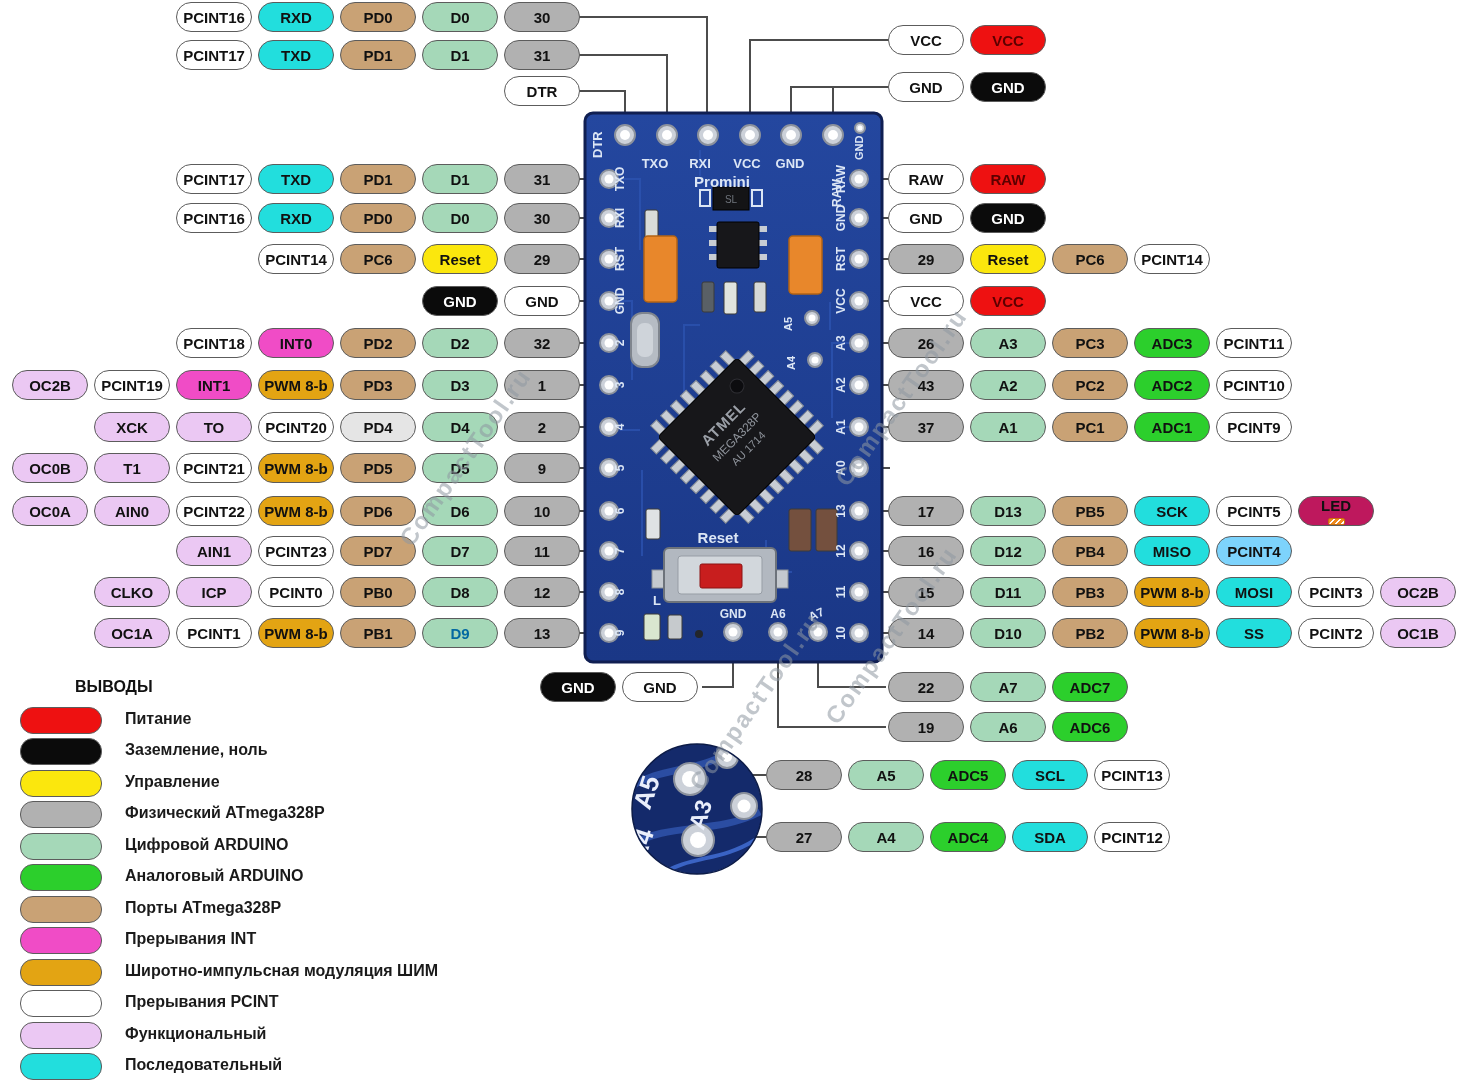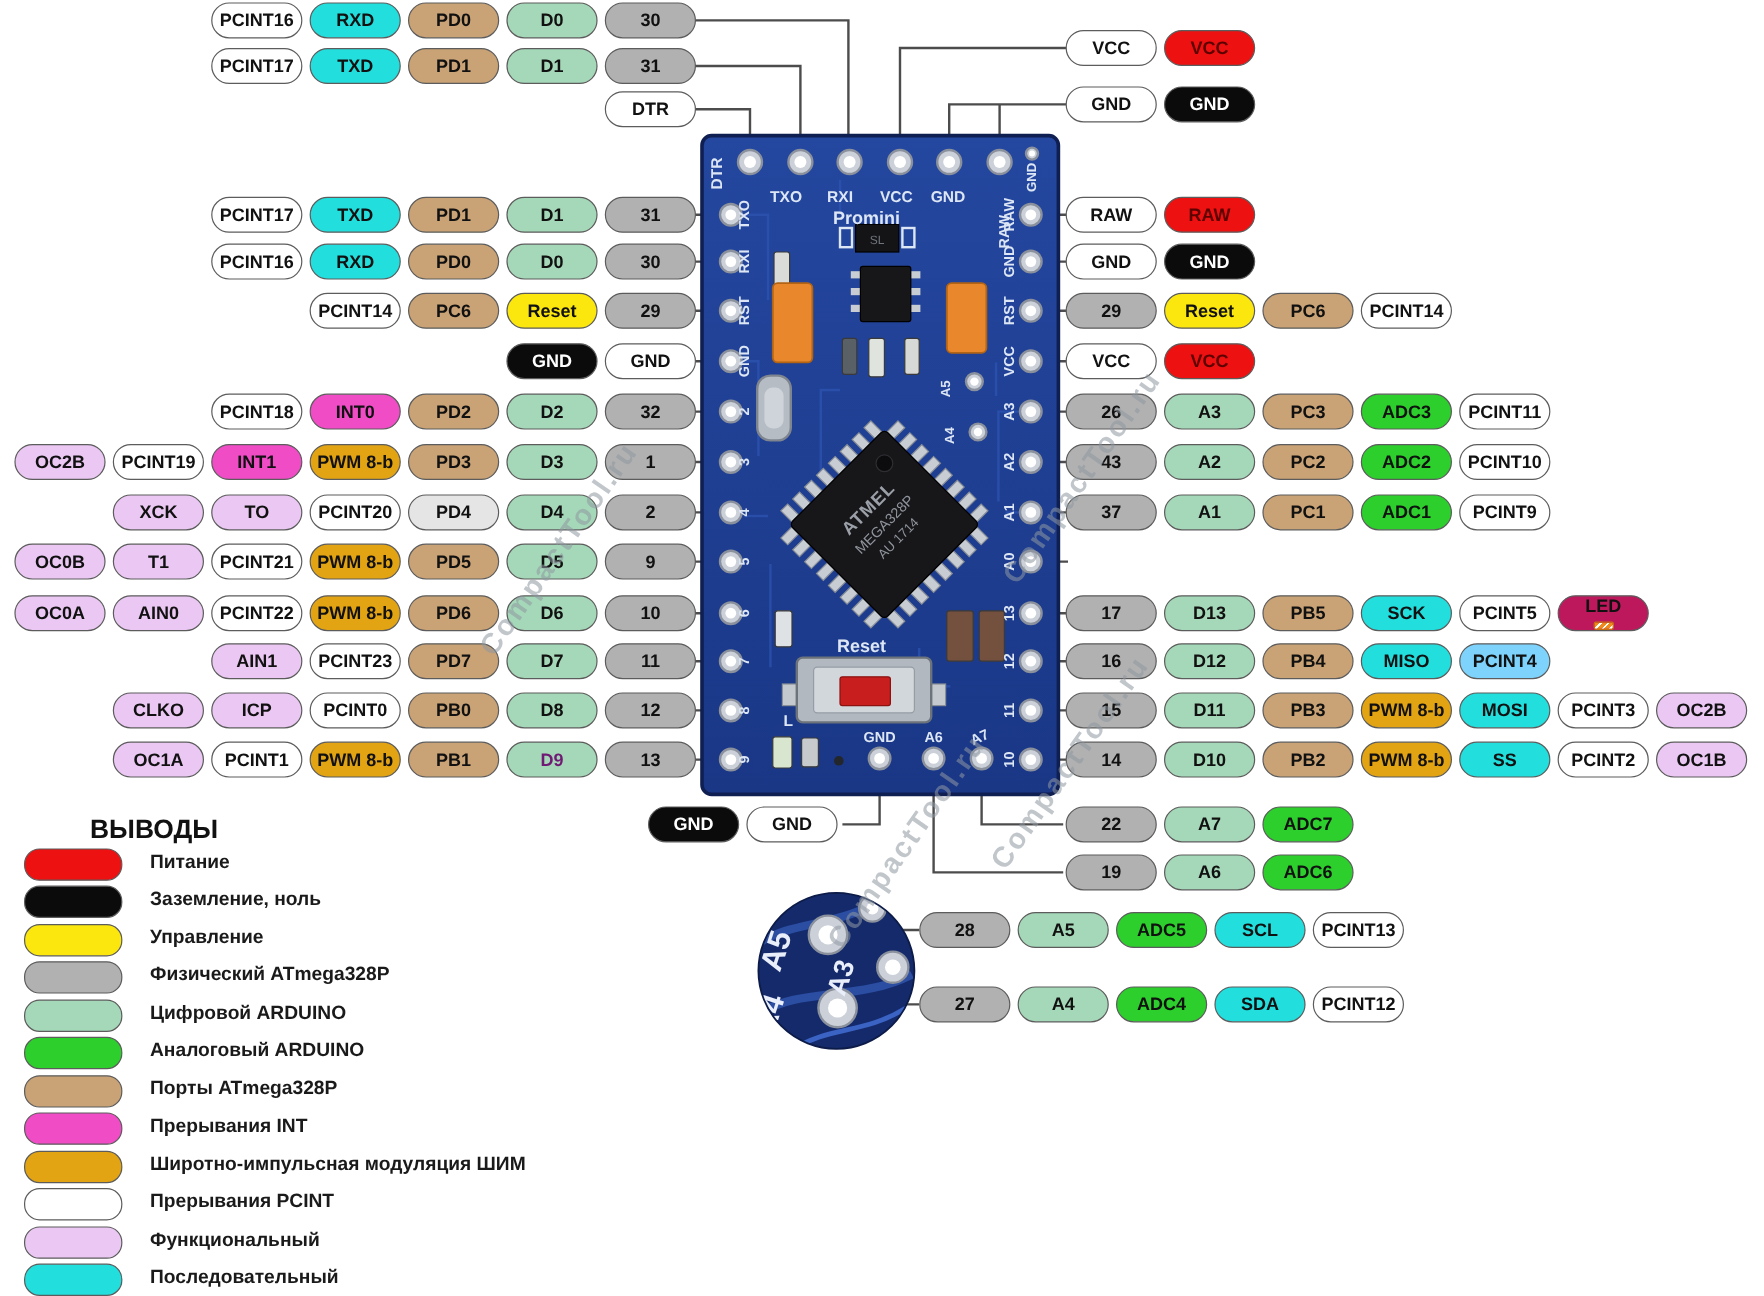--- a/index.html
+++ b/index.html
@@ -10,21 +10,21 @@
   #scene{z-index:1;}
   #pill-layer{position:absolute;left:0;top:0;width:100%;height:100%;z-index:10;}
   .pin-row{position:absolute;display:flex;gap:6px;height:30px;}
   .pill{width:76px;height:30px;border-radius:15px;border:1.5px solid #5c5c5c;
         display:flex;align-items:center;justify-content:center;gap:4px;
         font-weight:bold;font-size:15px;box-sizing:border-box;white-space:nowrap;}
   .led-chip{display:inline-block;width:15px;height:12px;border-radius:2px;
         border:1px solid #c96f0e;
         background:repeating-linear-gradient(135deg,#f08a1e 0 3px,#ffffff 3px 4.5px);}
   #legend{position:absolute;left:0;top:0;width:520px;height:1080px;z-index:10;}
-  .legend-title{position:absolute;left:75px;top:678px;font-size:22px;font-weight:bold;color:#111;}
+  .legend-title{position:absolute;left:75px;top:678px;font-size:16px;font-weight:bold;color:#111;}
   .legend-item{position:absolute;left:20px;}
   .legend-swatch{width:82px;height:27px;border-radius:13px;border:1.5px solid #5c5c5c;box-sizing:border-box;}
   .legend-label{position:absolute;left:105px;top:3px;width:400px;
         font-size:16px;font-weight:bold;color:#1a1a1a;white-space:nowrap;}
   #overlay{z-index:30;pointer-events:none;}
 </style>
 </head>
 <body>
 
 <div id="root">
@@ -617,21 +617,21 @@
         </div>
         <div class="pill" style="background: rgb(255, 255, 255); color: rgb(17, 17, 17);">
           <span>PCINT1</span>
         </div>
         <div class="pill" style="background: rgb(227, 164, 19); color: rgb(17, 17, 17);">
           <span>PWM 8-b</span>
         </div>
         <div class="pill" style="background: rgb(201, 162, 117); color: rgb(17, 17, 17);">
           <span>PB1</span>
         </div>
-        <div class="pill" style="background: rgb(165, 216, 184); color: #701a75;">
+        <div class="pill" style="background: rgb(165, 216, 184); color: #0369a1;">
           <span>D9</span>
         </div>
         <div class="pill" style="background: rgb(177, 177, 177); color: rgb(17, 17, 17);">
           <span>13</span>
         </div>
       </div>
       <div class="pin-row" style="top: 25px; left: 888px;">
         <div class="pill" style="background: rgb(255, 255, 255); color: rgb(17, 17, 17);">
           <span>VCC</span>
         </div>

